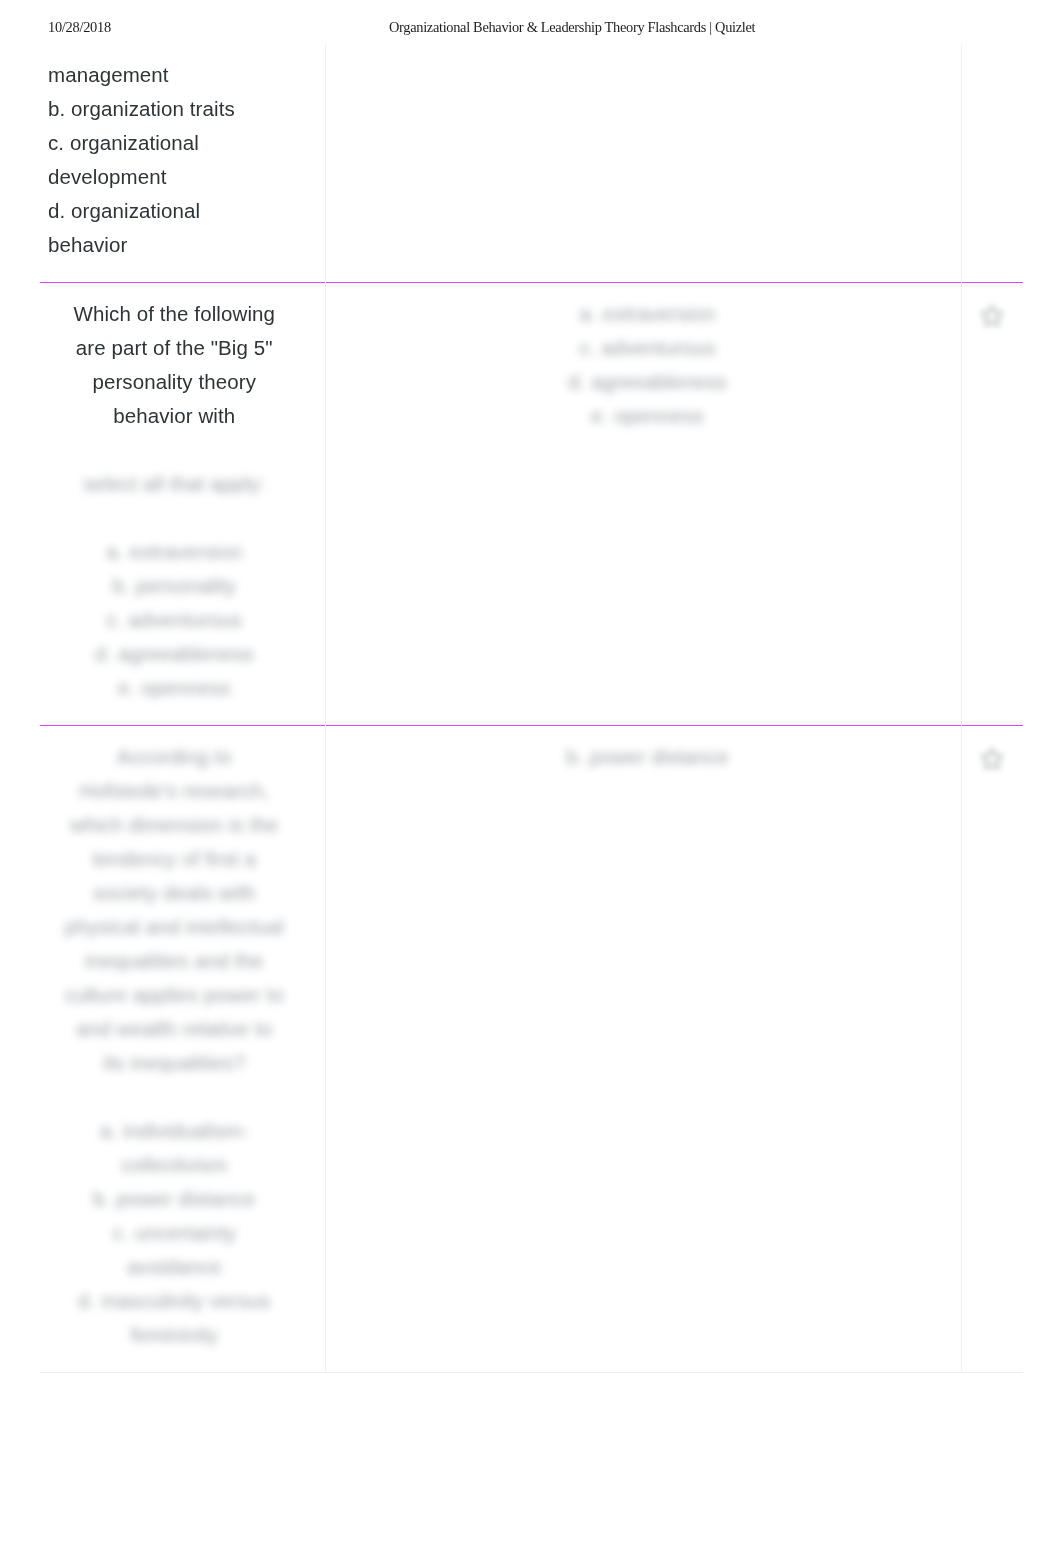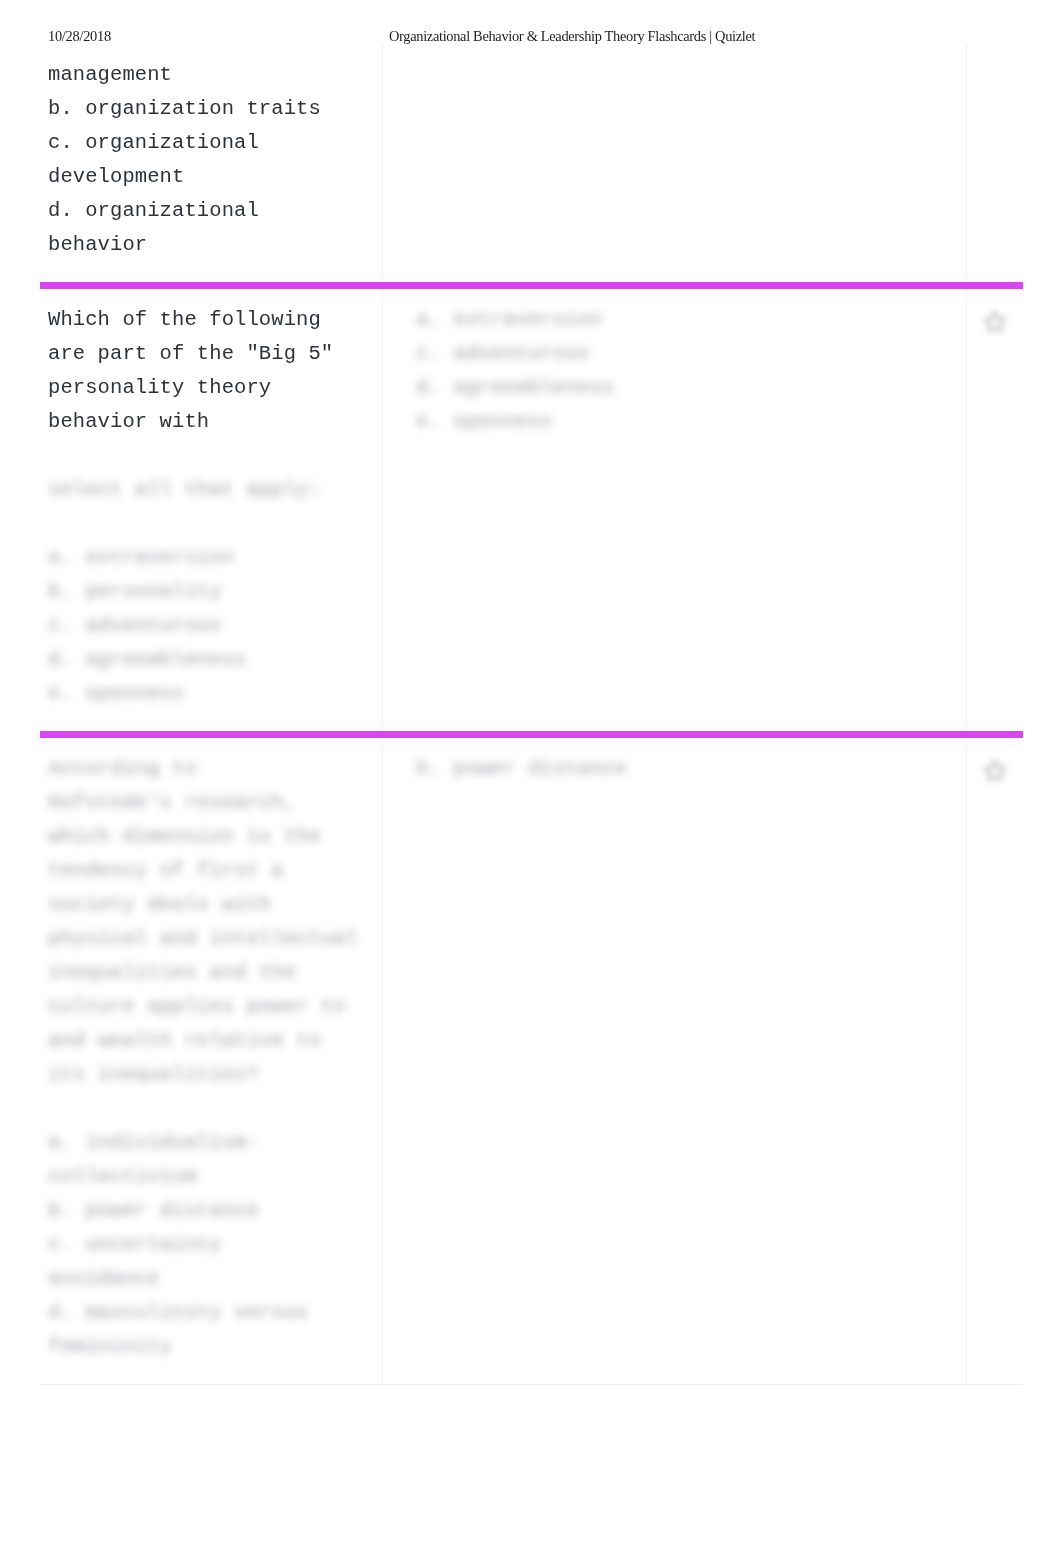--- a/index.html
+++ b/index.html
@@ -12,21 +12,21 @@
     width: 1062px;
     height: 1556px;
     position: relative;
     font-family: "Liberation Sans", sans-serif;
     overflow: hidden;
   }
 
   
   .print-header {
     position: absolute;
-    top: 27px;
+    top: 18px;
     left: 0;
     width: 1062px;
     height: 20px;
   }
   .print-header .hdr-date {
     position: absolute;
     left: 48px;
     top: 0;
     font-family: "Liberation Serif", serif;
     font-size: 15.5px;
@@ -49,36 +49,35 @@
     transform-origin: left center;
   }
 
   
   .cards-table {
     position: absolute;
     left: 40px;
     top: 44px;
     width: 983px;
     border-collapse: collapse;
-    font-family: Liberation Mono, monospace;
   }
   .card-row {
     position: relative;
   }
   .cell {
     vertical-align: top;
     padding: 0;
     border: 0;
     background: #ffffff;
   }
   .cell-term   { width: 285px; padding: 14px 24px 20px 8px; }
   .cell-def    { width: 636px; padding: 14px 24px 20px 33px; border-left: 1px solid #f0f1f2; }
   .cell-action { width: 62px;  padding: 14px 0 20px 0;       border-left: 1px solid #f0f1f2; }
 
-  .row-sep { border-top: 7px solid #d946ef; }
+  .row-sep { border-top: 1px solid #d946ef; text-align: center; }
   .row-bottom { border-bottom: 1px solid #eceef0; }
 
   
   .card-text {
     font-size: 20.5px;
     line-height: 34px;
     color: #2e3338;
     font-weight: 400;
     letter-spacing: 0.1px;
   }

